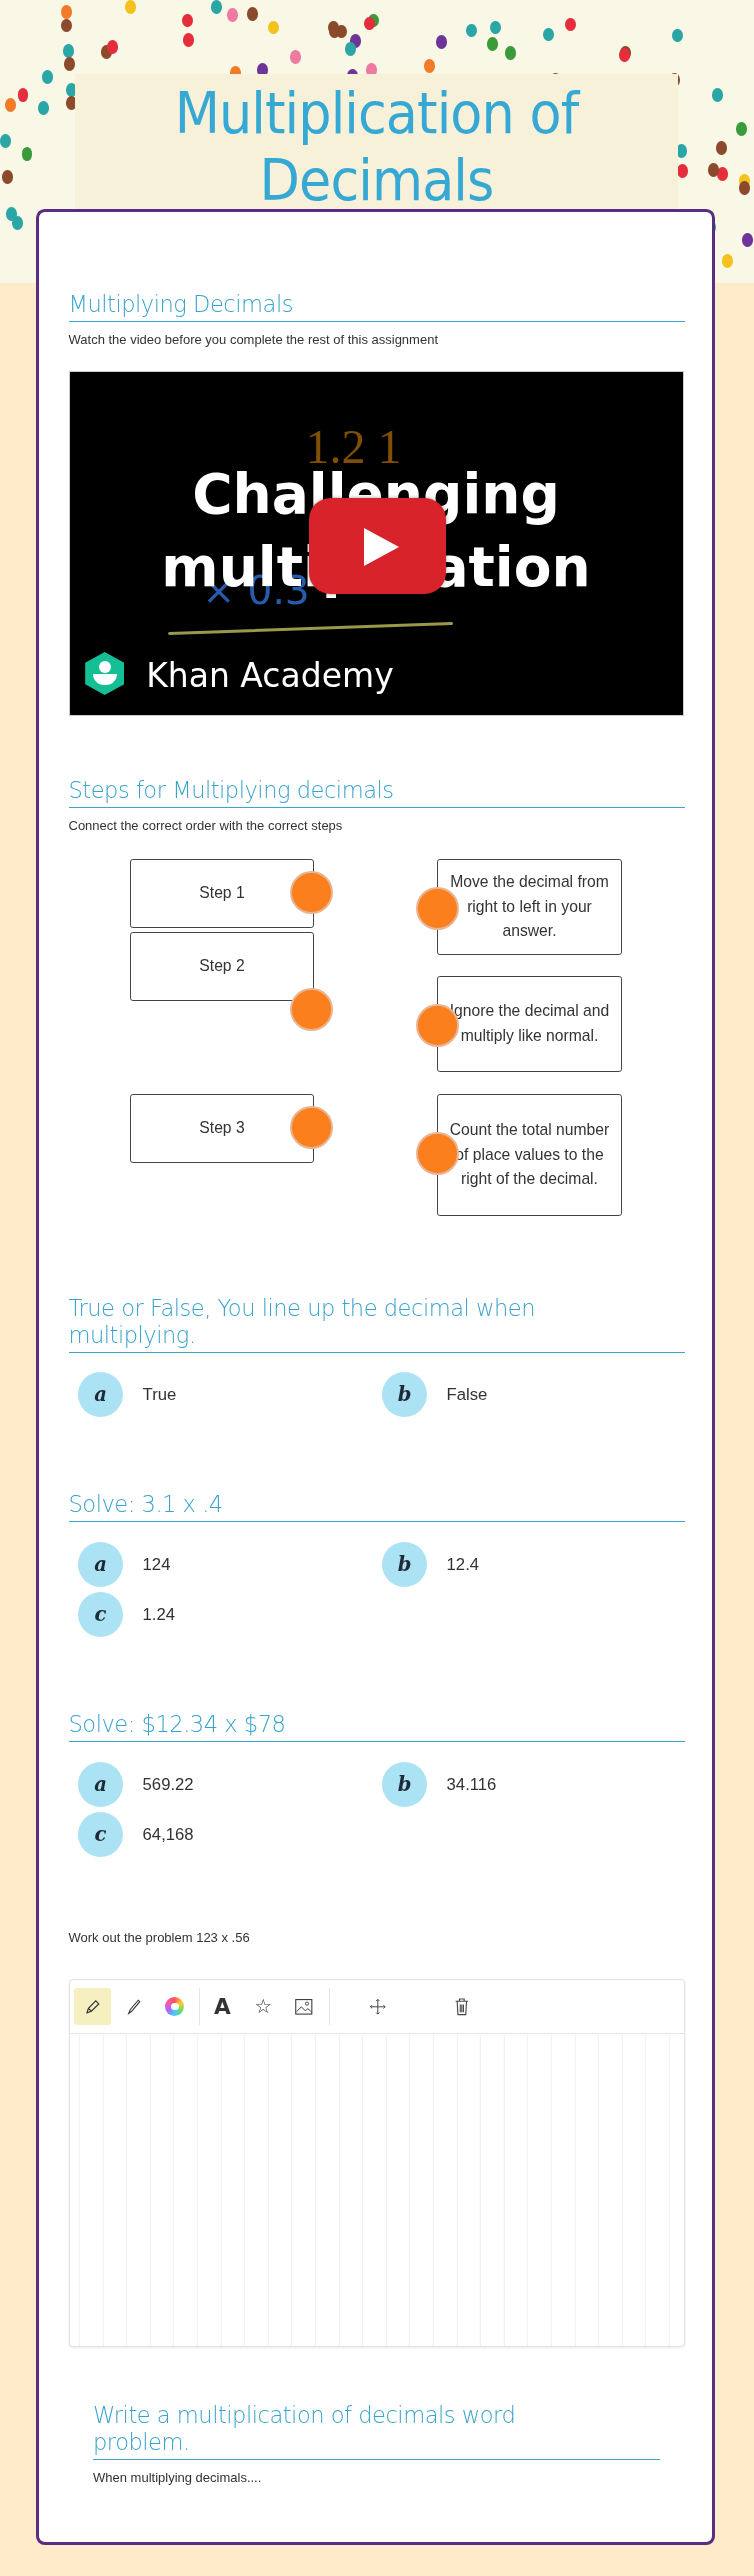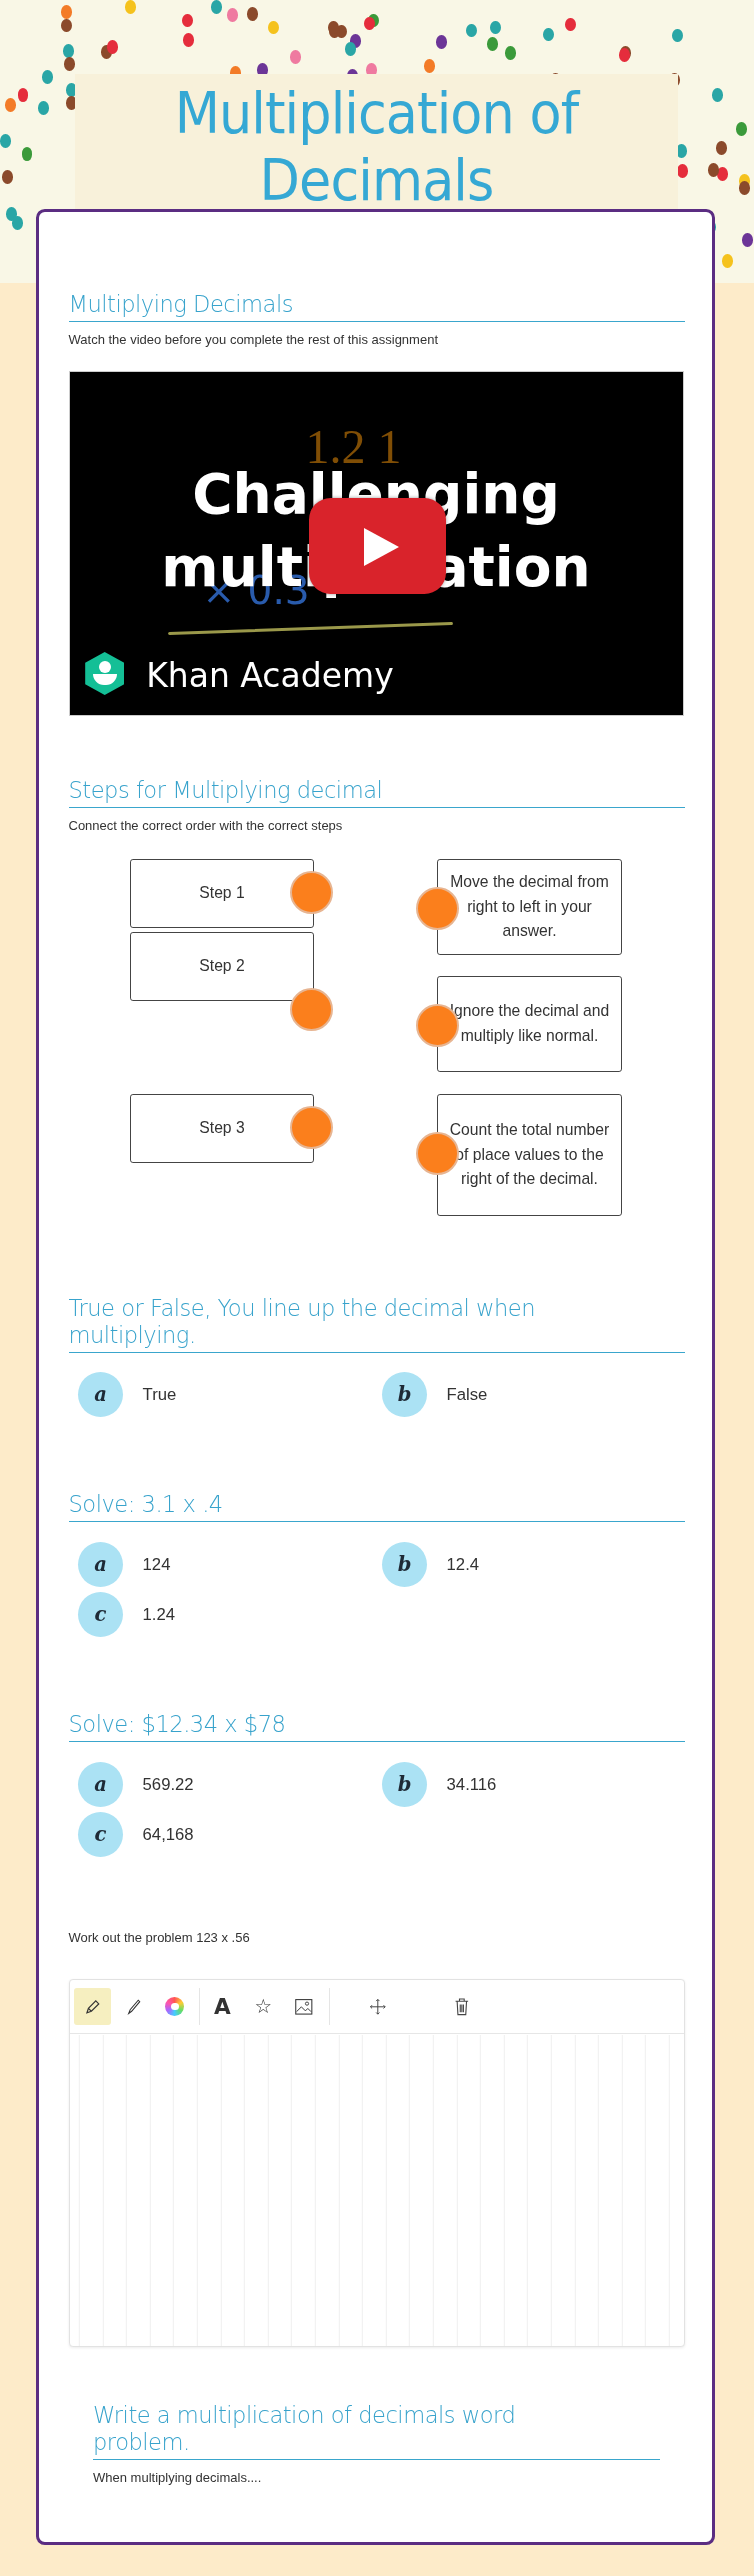--- a/index.html
+++ b/index.html
@@ -294,21 +294,21 @@
       <div>multiplication</div>
     </div>
     <div class="play-btn"></div>
     <div class="ka-logo">
       <div class="ka-hex"></div>
       <span class="ka-text">Khan Academy</span>
     </div>
   </div>
 
   <div class="section" style="top:565px">
-    <div class="sec-heading">Steps for Multiplying decimal</div>
+    <div class="sec-heading">Steps for Multiplying decimals</div>
     <div class="sec-sub">Connect the correct order with the correct steps</div>
   </div>
 
   <div class="match-box left-box" style="left:91px; top:647px">
       <span>Step 1</span>
     </div>
   <div class="knob" style="left:251px; top:659px"></div>
 
   <div class="match-box left-box" style="left:91px; top:720px">
       <span>Step 2</span>

